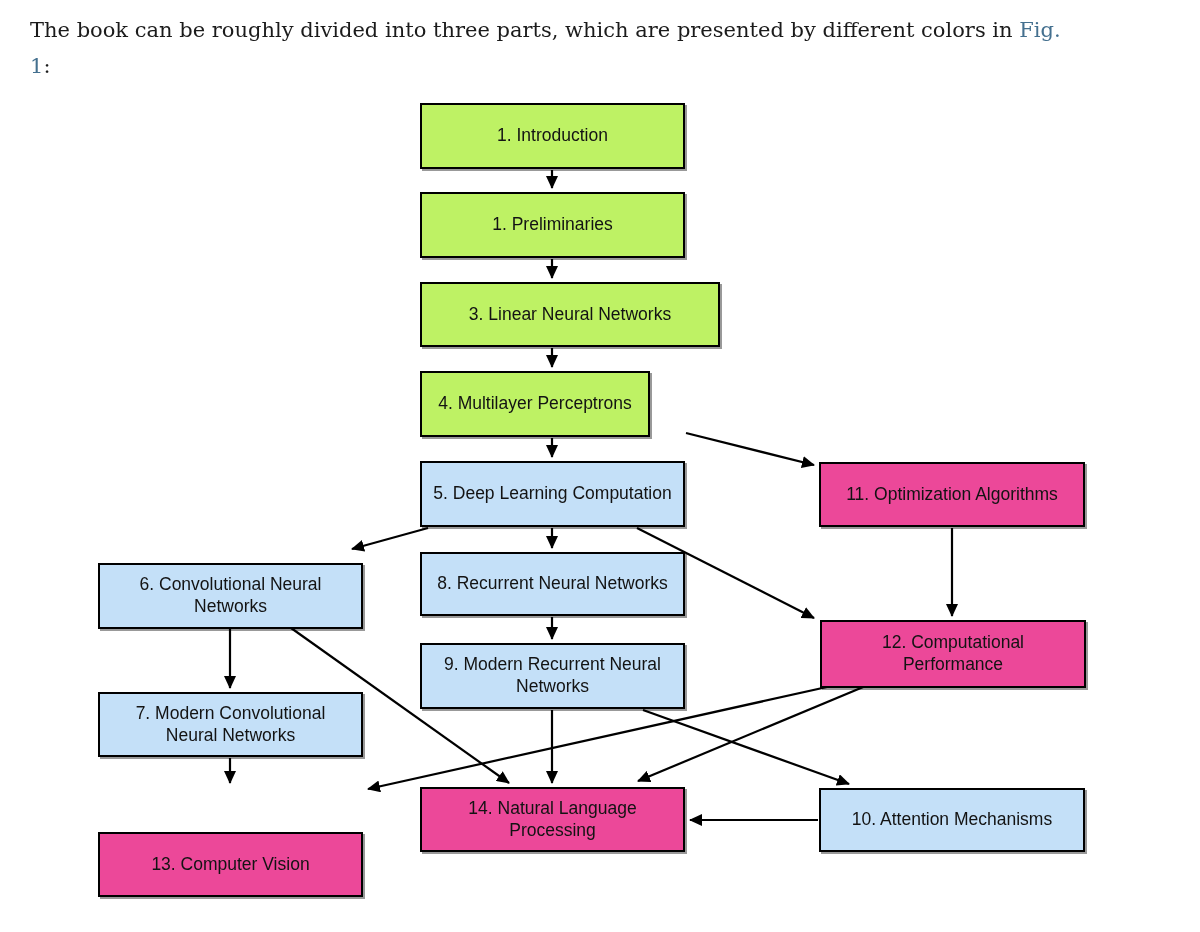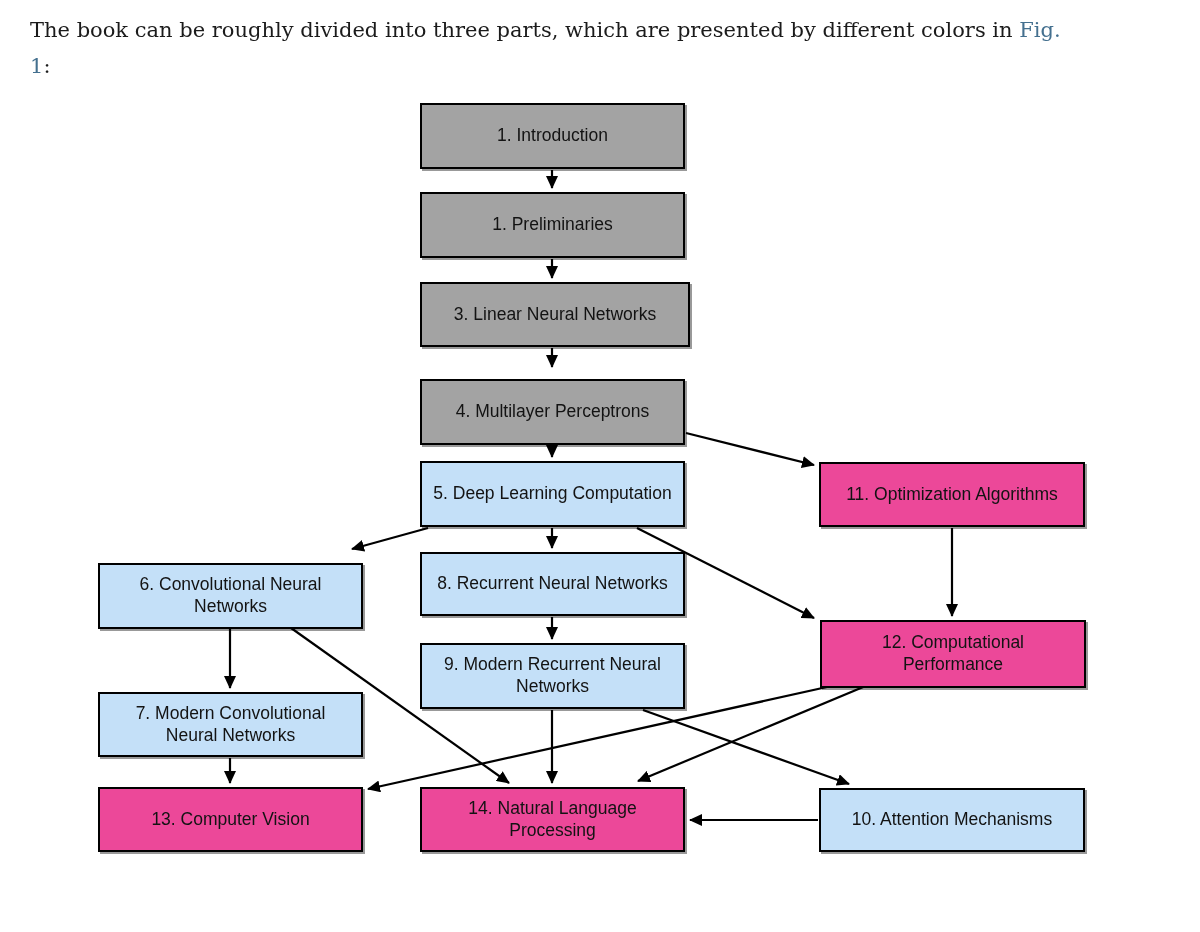--- a/index.html
+++ b/index.html
@@ -14,21 +14,21 @@
   
   .diagram{position:absolute;left:0;top:0;width:1200px;height:932px;}
   .edges{position:absolute;left:0;top:0;width:1200px;height:932px;pointer-events:none;}
   .edge{stroke:#000000;stroke-width:2.2;}
 
   .node{position:absolute;box-sizing:border-box;border:2.5px solid #000000;
         display:flex;align-items:center;justify-content:center;text-align:center;
         font-family:"Liberation Sans", sans-serif;font-size:17.5px;line-height:1.25;
         color:#131313;padding:2px 8px;background:#ffffff;
         box-shadow:2px 2px 0 rgba(0,0,0,0.40);}
-  .p1{background:#a3a3a3;}
+  .p1{background:#bef264;}
   .p2{background:#c4e0f8;}
   .p3{background:#ec4899;}
 
   
   .caption{position:absolute;left:0;top:888px;width:1180px;text-align:center;
            font-size:22px;color:#1b1b1b;}
 </style>
 </head>
 <body>
 
@@ -61,28 +61,28 @@
         <line x1="552" y1="710" x2="552" y2="783" class="edge" marker-end="url(#arrowhead)"></line>
         <line x1="643" y1="710" x2="849" y2="784" class="edge" marker-end="url(#arrowhead)"></line>
         <line x1="230" y1="758" x2="230" y2="783" class="edge" marker-end="url(#arrowhead)"></line>
         <line x1="836" y1="685" x2="368" y2="789" class="edge" marker-end="url(#arrowhead)"></line>
         <line x1="868" y1="685" x2="638" y2="781" class="edge" marker-end="url(#arrowhead)"></line>
         <line x1="818" y1="820" x2="690" y2="820" class="edge" marker-end="url(#arrowhead)"></line>
       </svg>
 
     <div class="node p1" style="left: 420px; top: 103px; width: 265px; height: 66px;">1. Introduction</div>
     <div class="node p1" style="left: 420px; top: 192px; width: 265px; height: 66px;">1. Preliminaries</div>
-    <div class="node p1" style="left: 420px; top: 282px; width: 270px; height: 65px;">3. Linear Neural Networks</div>
-    <div class="node p1" style="left: 420px; top: 371px; width: 265px; height: 66px; margin-top: 8px;">4. Multilayer Perceptrons</div>
+    <div class="node p1" style="left: 420px; top: 282px; width: 300px; height: 65px;">3. Linear Neural Networks</div>
+    <div class="node p1" style="left: 420px; top: 371px; width: 230px; height: 66px;">4. Multilayer Perceptrons</div>
     <div class="node p2" style="left: 420px; top: 461px; width: 265px; height: 66px;">5. Deep Learning Computation</div>
     <div class="node p2" style="left: 98px; top: 551px; width: 265px; height: 66px; margin-top: 12px;">6. Convolutional Neural Networks</div>
     <div class="node p2" style="left: 98px; top: 692px; width: 265px; height: 65px;">7. Modern Convolutional Neural Networks</div>
     <div class="node p2" style="left: 420px; top: 552px; width: 265px; height: 64px;">8. Recurrent Neural Networks</div>
     <div class="node p2" style="left: 420px; top: 643px; width: 265px; height: 66px;">9. Modern Recurrent Neural Networks</div>
     <div class="node p2" style="left: 819px; top: 788px; width: 266px; height: 64px;">10. Attention Mechanisms</div>
     <div class="node p3" style="left: 819px; top: 462px; width: 266px; height: 65px;">11. Optimization Algorithms</div>
     <div class="node p3" style="left: 820px; top: 620px; width: 266px; height: 68px;">12. Computational Performance</div>
-    <div class="node p3" style="left: 98px; top: 787px; width: 265px; height: 65px;">13. Computer Vision</div>
+    <div class="node p3" style="left: 98px; top: 832px; width: 265px; height: 65px;">13. Computer Vision</div>
     <div class="node p3" style="left: 420px; top: 787px; width: 265px; height: 65px;">14. Natural Language Processing</div>
   </div>
 
 
 </div>
 
 </body></html>

